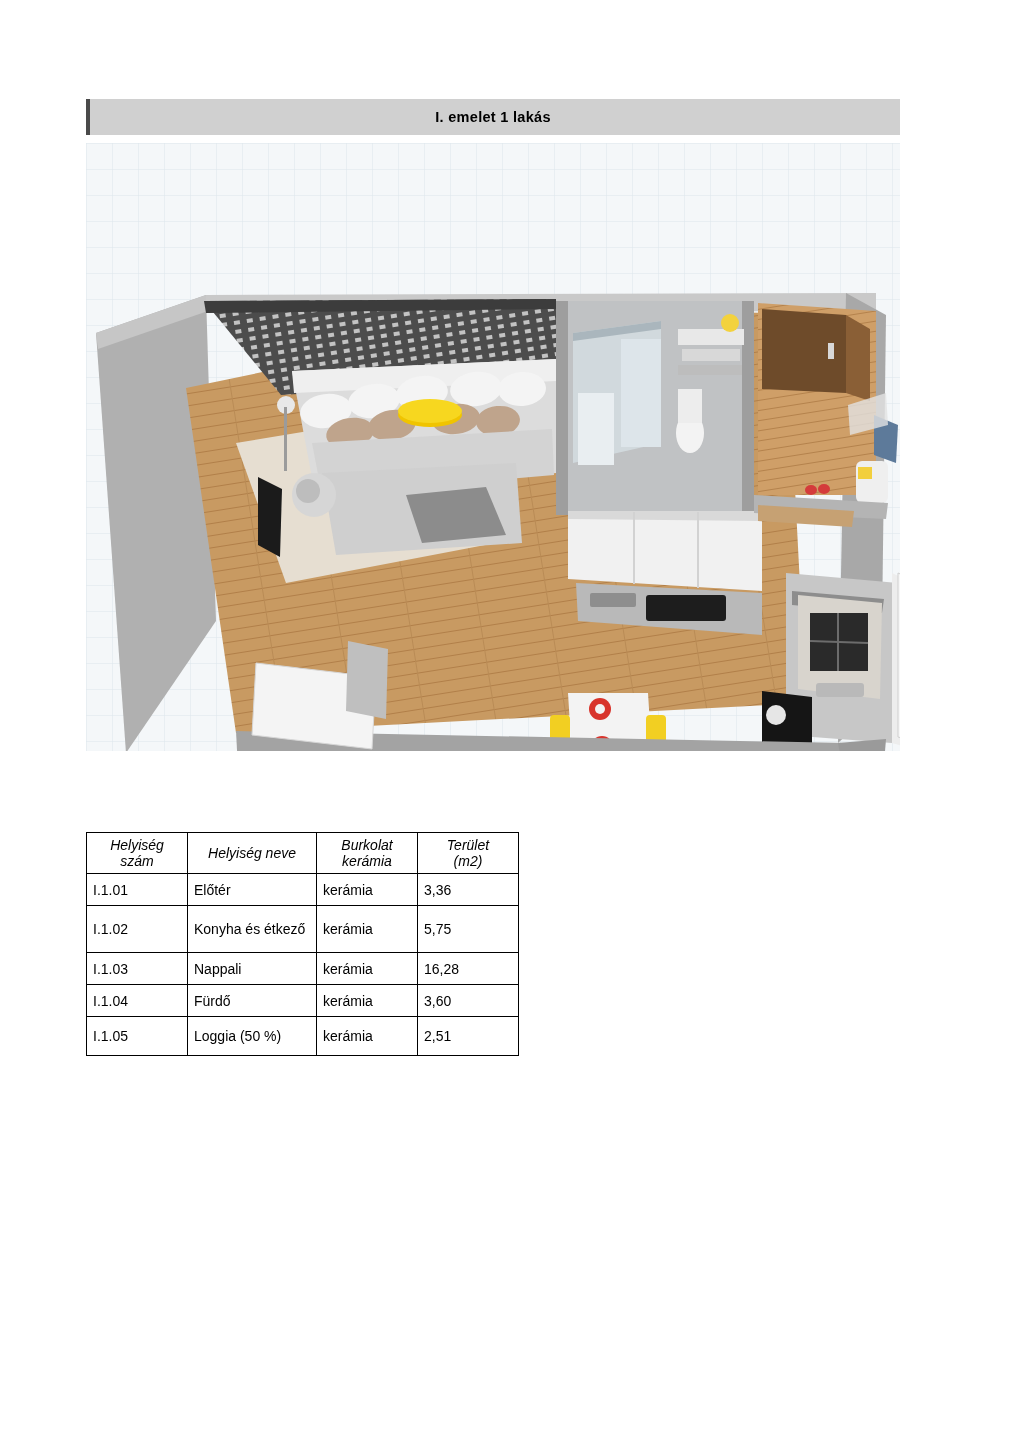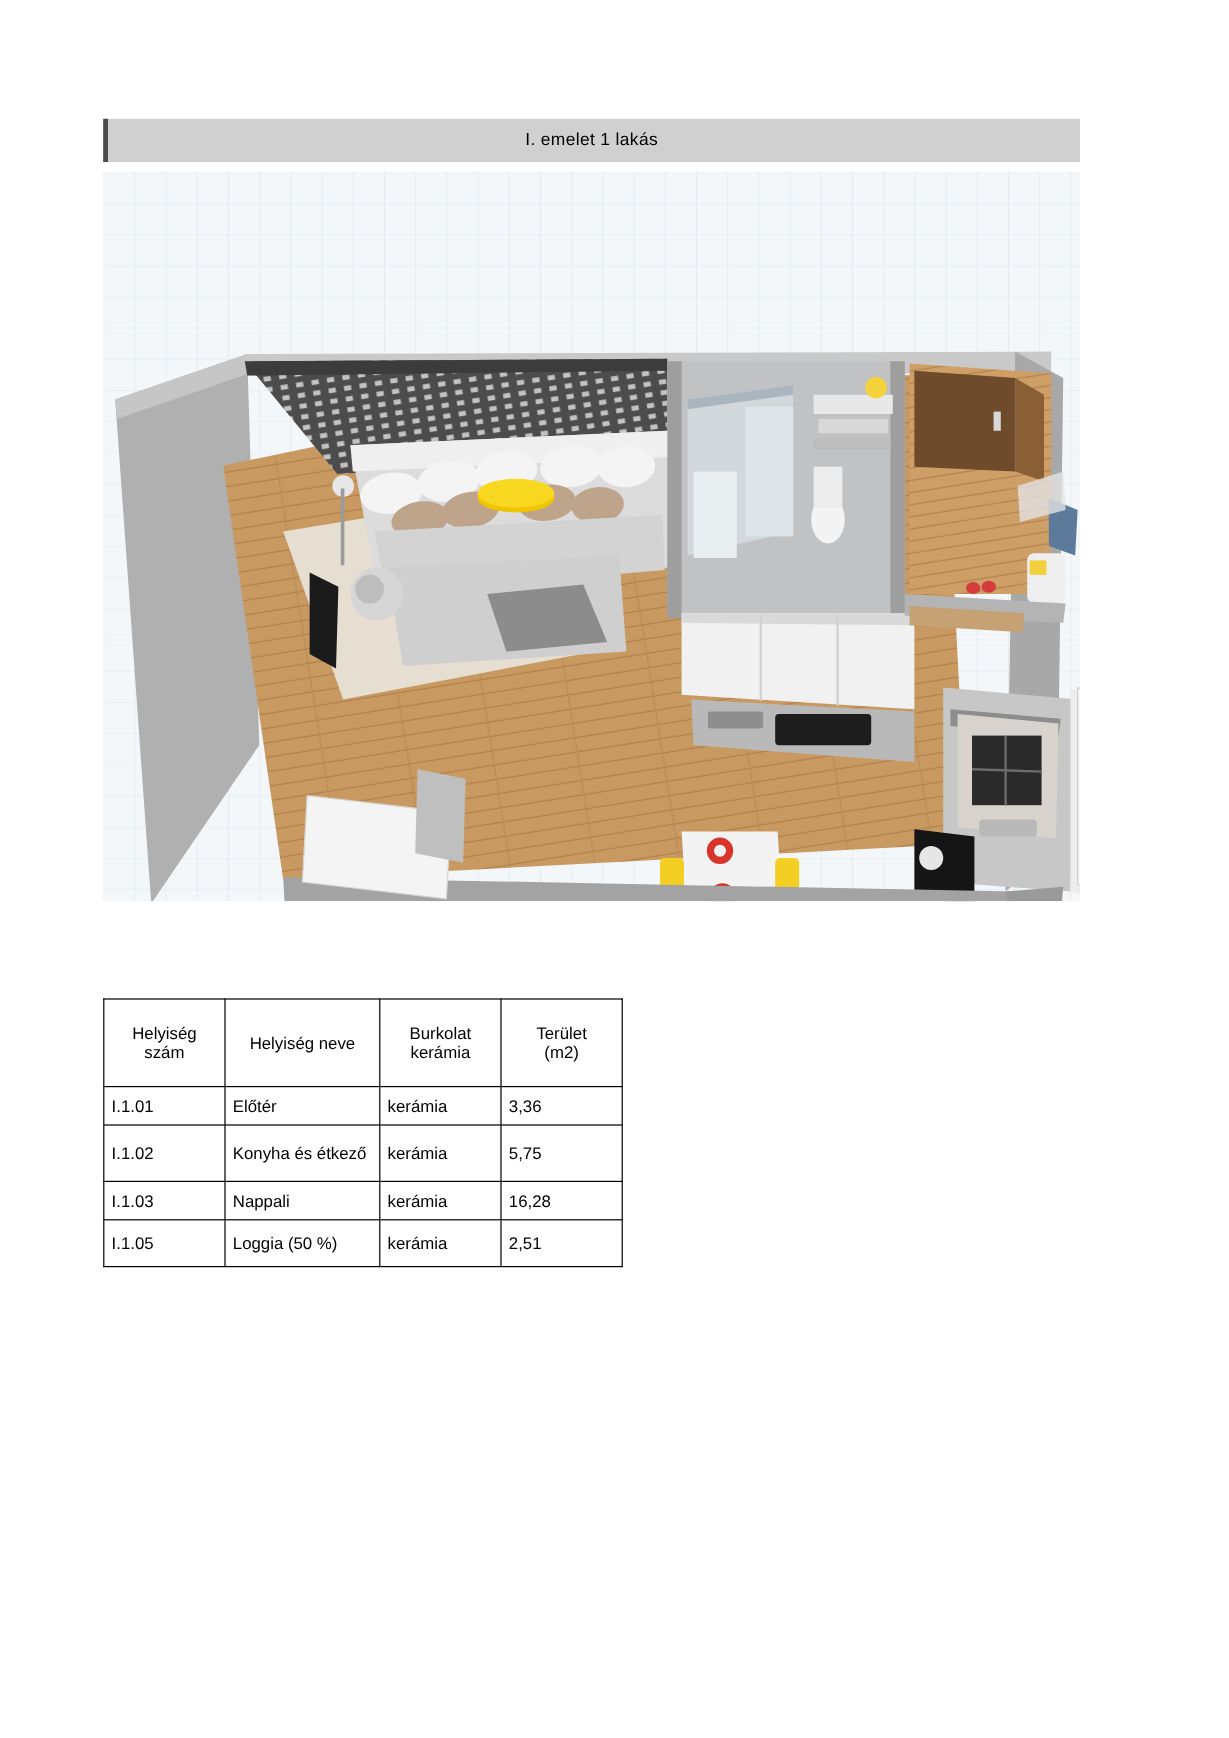--- a/index.html
+++ b/index.html
@@ -30,21 +30,21 @@
   .title-bar .accent {
     position: absolute;
     left: 0;
     top: 0;
     width: 4px;
     height: 36px;
     background: #4a4a4a;
   }
   .title-text {
     font-size: 14.5px;
-    font-weight: normal;
+    font-weight: bold;
     letter-spacing: 0.3px;
   }
 
   
   .render-wrap {
     position: absolute;
     left: 86px;
     top: 143px;
     width: 814px;
     height: 608px;
@@ -64,21 +64,22 @@
   .area-table td, .area-table th {
     border: 1px solid #000;
     padding: 3px 6px;
     vertical-align: middle;
     font-weight: normal;
     background: #fff;
   }
   .area-table thead th {
     text-align: center;
     line-height: 1.15;
-    padding: 20px 6px;
+    padding: 4px 6px;
+    font-style: italic;
   }
   .col-num   { width: 88px; }
   .col-name  { width: 116px; }
   .col-type  { width: 88px; }
   .col-area  { width: 88px; text-align: right; }
 
   .cell-num  { text-align: left; margin-top: 19px; }
   .cell-name { text-align: left; }
   .cell-type { text-align: left; }
   .cell-area { text-align: left; }
@@ -291,20 +292,26 @@
       <td class="cell-name">Konyha és étkező</td>
       <td class="cell-type">kerámia</td>
       <td class="cell-area">5,75</td>
     </tr>
     <tr class="row-norm">
       <td class="cell-num">I.1.03</td>
       <td class="cell-name">Nappali</td>
       <td class="cell-type">kerámia</td>
       <td class="cell-area">16,28</td>
     </tr>
+    <tr class="row-norm">
+      <td class="cell-num">I.1.04</td>
+      <td class="cell-name">Fürdő</td>
+      <td class="cell-type">kerámia</td>
+      <td class="cell-area">3,60</td>
+    </tr>
     <tr class="row-mid">
       <td class="cell-num">I.1.05</td>
       <td class="cell-name">Loggia (50 %)</td>
       <td class="cell-type">kerámia</td>
       <td class="cell-area">2,51</td>
     </tr>
   </tbody>
 </table>
 
 </body></html>

